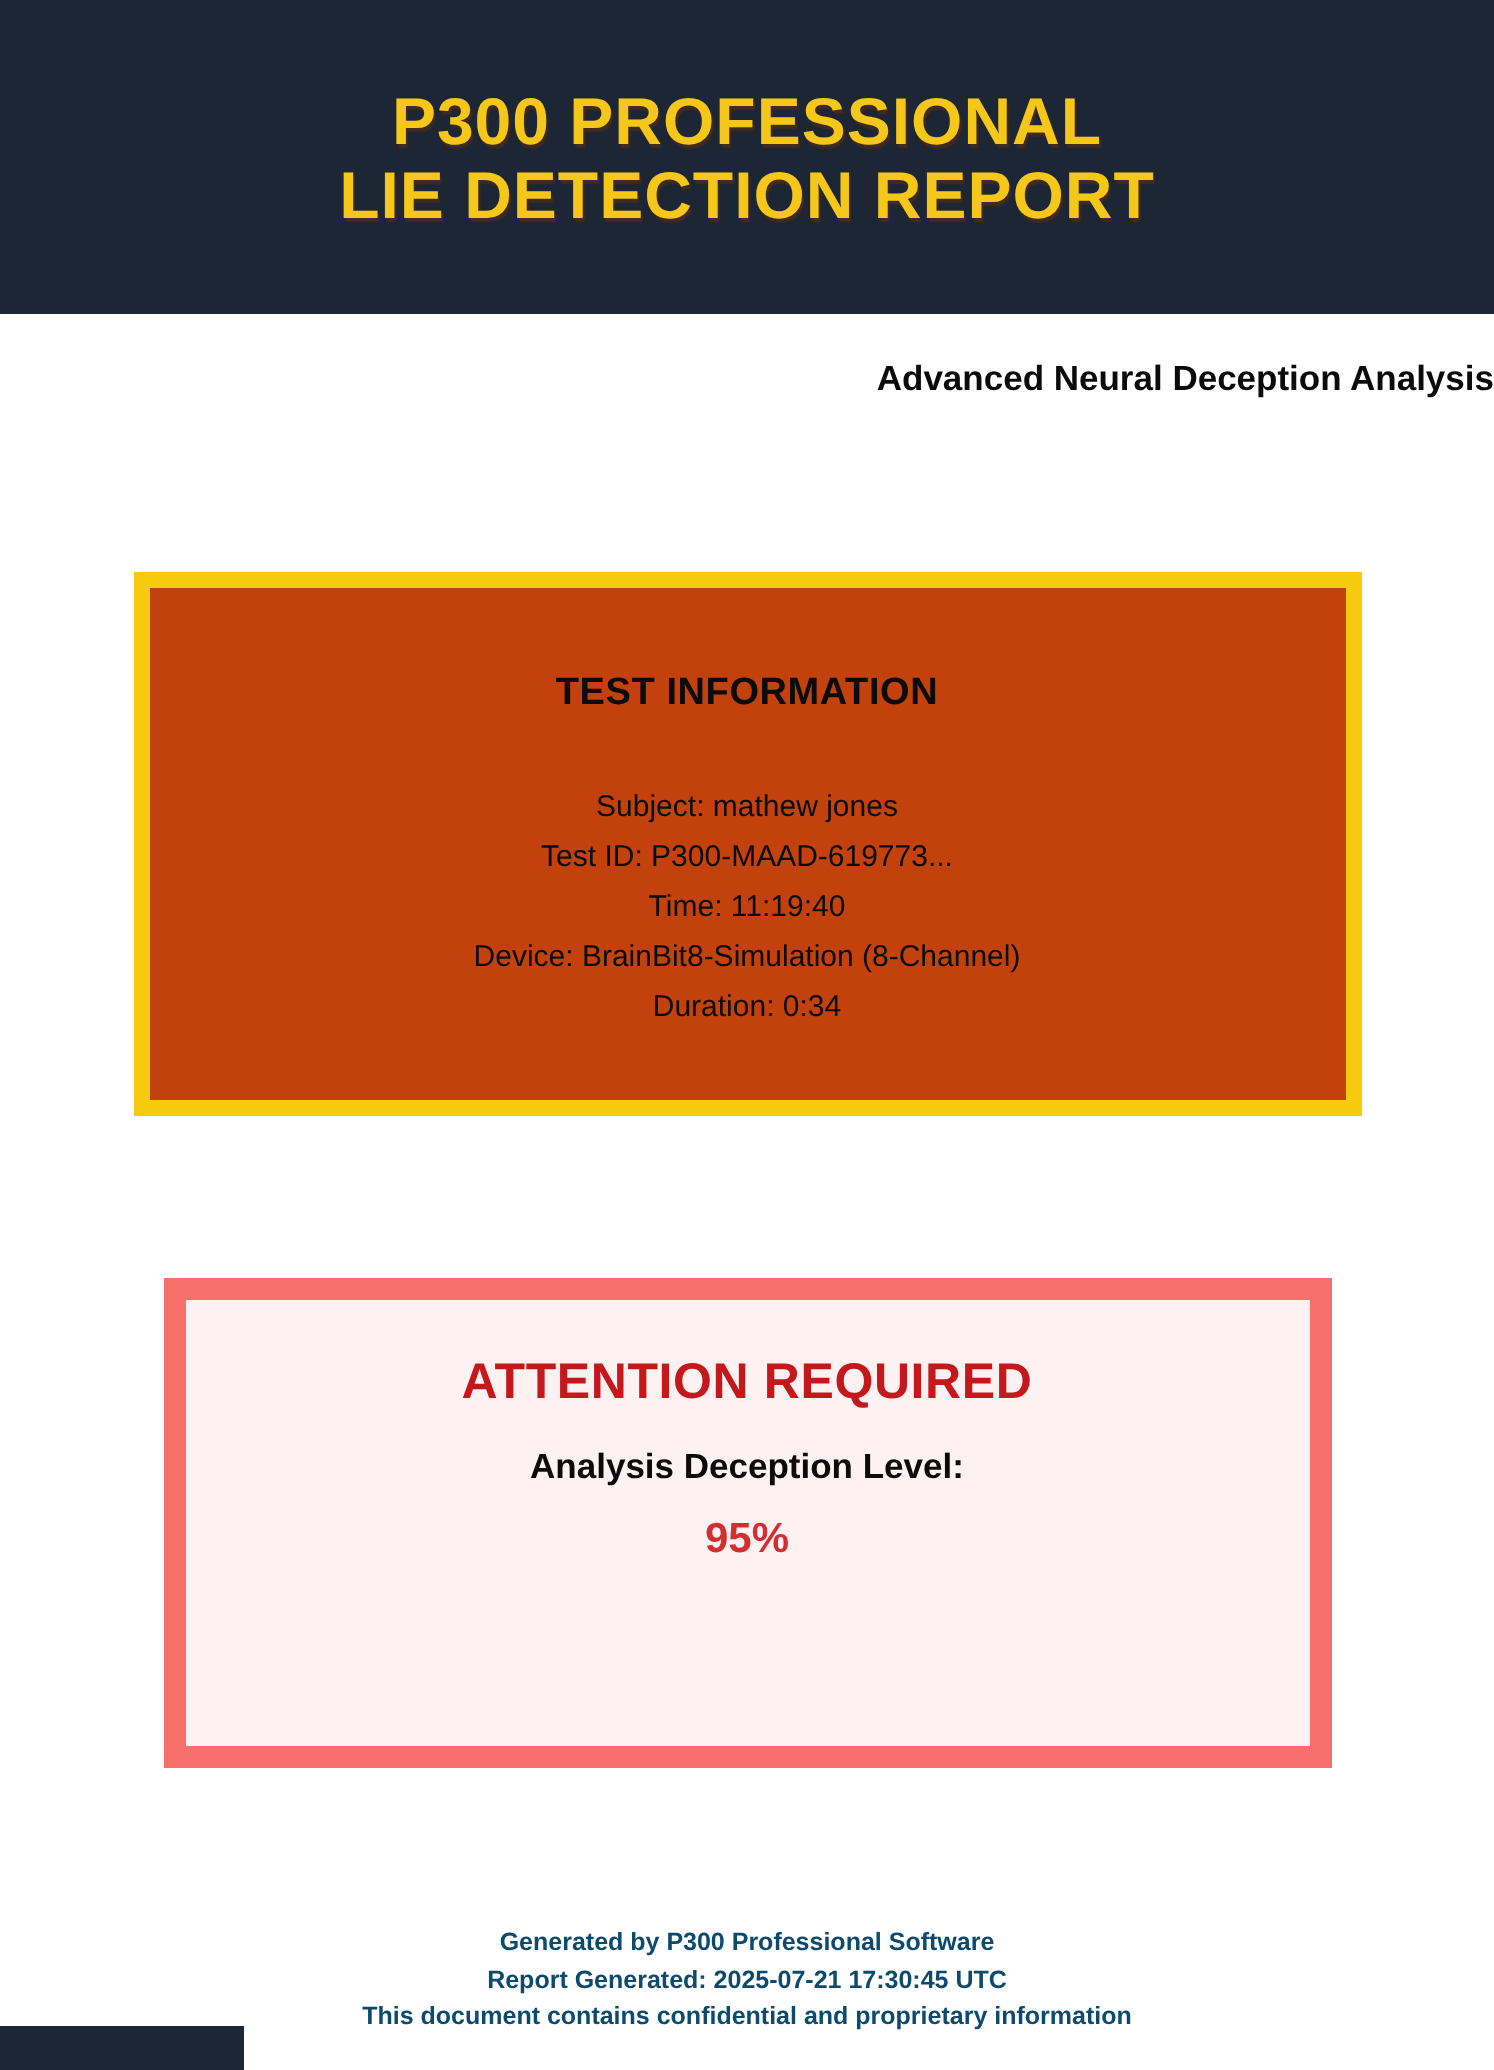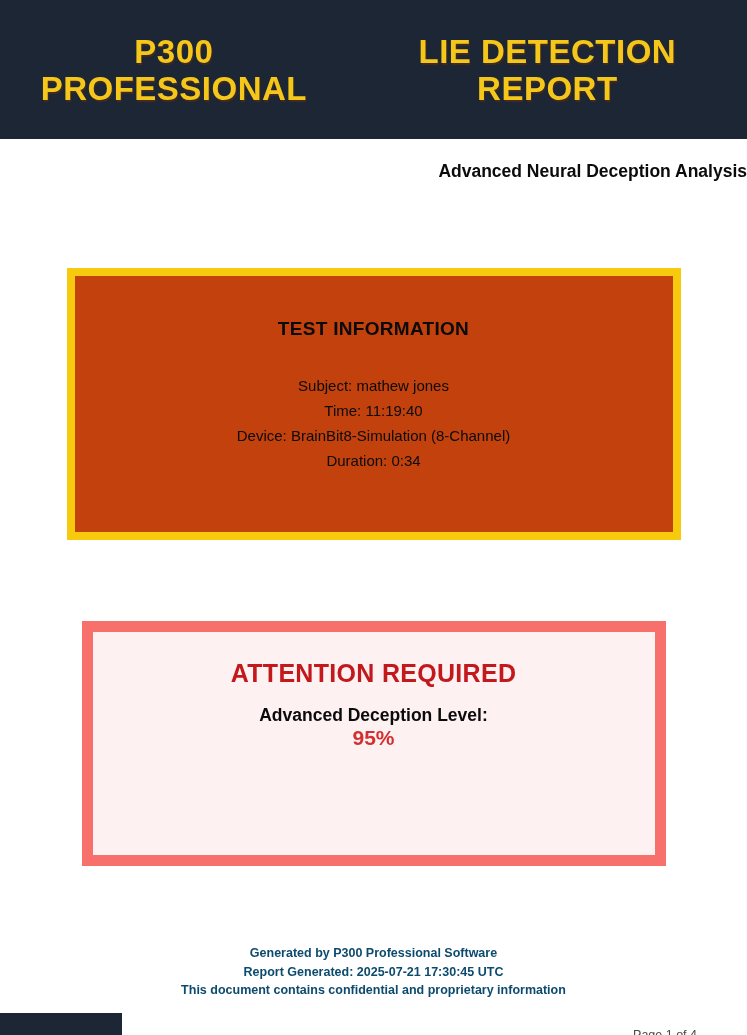--- a/index.html
+++ b/index.html
@@ -6,23 +6,24 @@
   body {
     width: 747px;
     height: 1035px;
     background: #ffffff;
     font-family: "Liberation Sans", sans-serif;
     position: relative;
     overflow: hidden;
   }
 
   .report-header {
-    height: 139px;
+    height: 157px;
     background: #1d2634;
     display: flex;
+    flex-direction: column;
     justify-content: center;
     align-items: center;
     text-align: center;
   }
   .report-title-line {
     font-size: 33px;
     font-weight: bold;
     color: #f5c71b;
     line-height: 37px;
     letter-spacing: 0.5px;
@@ -76,20 +77,21 @@
     color: #c3191d;
     letter-spacing: 0.3px;
   }
   .alert-label {
     margin-top: 17px;
     font-size: 17.5px;
     font-weight: bold;
     color: #0b0b0b;
   }
   .alert-value {
+    margin-top: 14px;
     font-size: 21px;
     font-weight: bold;
     color: #d32f30;
   }
 
   .report-footer {
     margin-top: 78px;
     text-align: center;
     font-size: 12.5px;
     font-weight: bold;
@@ -121,29 +123,30 @@
   <div class="report-title-line">P300 PROFESSIONAL</div>
   <div class="report-title-line">LIE DETECTION REPORT</div>
 </div>
 
 <div class="report-subtitle">Advanced Neural Deception Analysis</div>
 
 <div class="info-box">
   <div class="info-title">TEST INFORMATION</div>
   <div class="info-lines">
     <div>Subject: mathew jones</div>
+    <div>Test ID: P300-MAAD-619773...</div>
     <div>Time: 11:19:40</div>
     <div>Device: BrainBit8-Simulation (8-Channel)</div>
     <div>Duration: 0:34</div>
   </div>
 </div>
 
 <div class="alert-box">
   <div class="alert-title">ATTENTION REQUIRED</div>
-  <div class="alert-label">Advanced Deception Level:</div>
+  <div class="alert-label">Analysis Deception Level:</div>
   <div class="alert-value">95%</div>
 </div>
 
 <div class="report-footer">
   <div>Generated by P300 Professional Software</div>
   <div>Report Generated: 2025-07-21 17:30:45 UTC</div>
   <div>This document contains confidential and proprietary information</div>
 </div>
 
 <div class="page-indicator">Page 1 of 4</div>

